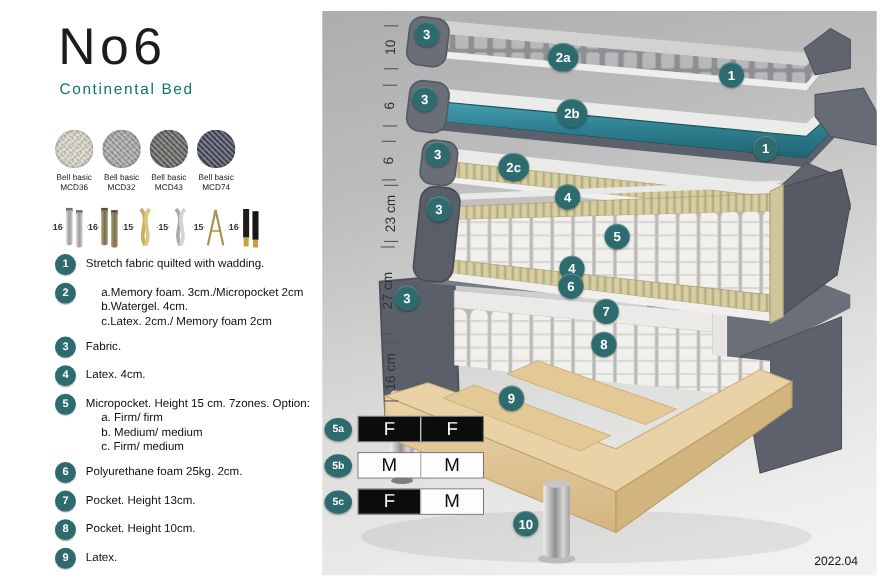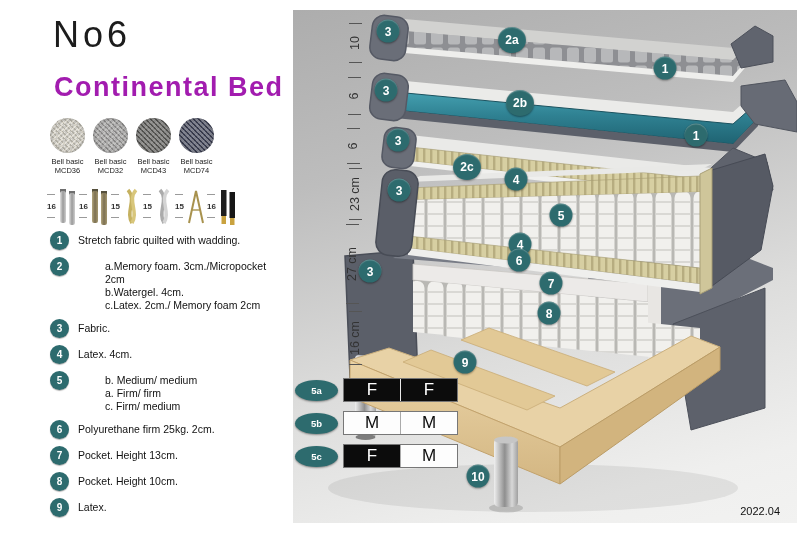--- a/index.html
+++ b/index.html
@@ -1,72 +1,72 @@
 <!DOCTYPE html>
 <html><head>
 <meta charset="utf-8">
 <style>
   html,body{margin:0;padding:0;background:#fff;}
   #stage{position:relative;width:800px;height:533px;background:#fff;overflow:hidden;
          font-family:"Liberation Sans",sans-serif;color:#1a1a1a;}
 
   
-  .title{position:absolute;left:53px;top:14px;font-size:36px;font-weight:200;
+  .title{position:absolute;left:53px;top:14px;font-size:47px;font-weight:200;
          letter-spacing:4px;color:#1c1c1c;}
-  .subtitle{position:absolute;left:54px;top:72px;font-size:27px;font-weight:700;
-            letter-spacing:1.5px;color:#a21caf;}
+  .subtitle{position:absolute;left:54px;top:72px;font-size:14px;font-weight:400;
+            letter-spacing:1.5px;color:#0f766e;}
 
   .swatches{position:absolute;left:49px;top:118px;display:flex;gap:6px;}
   .swatch{width:37px;display:flex;flex-direction:column;align-items:center;}
   .swc{width:35px;height:35px;border-radius:50%;box-shadow:inset 0 0 4px rgba(0,0,0,.25);
        background-size:5px 5px,7px 7px;}
   .swtex{background-image:
       repeating-linear-gradient(45deg,rgba(255,255,255,.35) 0 1.5px,transparent 1.5px 3.5px),
       repeating-linear-gradient(-45deg,rgba(0,0,0,.18) 0 1.5px,transparent 1.5px 3.5px);}
   .sw1{background-color:#d8d4c8;}
   .sw2{background-color:#a5a4a2;}
   .sw3{background-color:#62615e;}
   .sw4{background-color:#42465a;}
   .sw5{background-color:#f8f8f8;box-shadow:inset 0 0 0 1px #dcdcdc;}
   .swlab{margin-top:4px;font-size:7.5px;line-height:1.25;text-align:center;color:#222;}
 
   .legs{position:absolute;left:47px;top:184px;display:flex;gap:2px;}
   .leg-item{width:30px;height:44px;display:flex;align-items:center;}
-  .leg-num{width:11px;height:24px;display:flex;flex-direction:column;
+  .leg-num{width:11px;height:40px;display:flex;align-items:center;
            justify-content:space-between;}
   .leg-num .tick{width:8px;height:1px;background:#9a9a9a;}
   .leg-num .val{font-size:8px;font-weight:bold;color:#333;}
 
   .legend{position:absolute;left:50px;top:231px;width:238px;display:flex;
           flex-direction:column;gap:7px;}
   .litem{display:flex;align-items:flex-start;}
   .lbadge{flex:0 0 19px;width:19px;height:19px;border-radius:50%;background:#2d6b6e;
           color:#fff;font-size:10px;font-weight:bold;display:flex;align-items:center;
           justify-content:center;box-shadow:0 1px 1px rgba(0,0,0,.3);}
   .ltext{margin-left:9px;font-size:10.5px;line-height:13px;padding-top:3px;color:#111;}
-  .lsub{margin-left:27px;}
+  .lsub{margin-left:14px;}
 
   
   #panel{position:absolute;left:293px;top:10px;width:504px;height:513px;overflow:hidden;
          background:linear-gradient(165deg,#adadad 0%,#bdbdbd 28%,#dddddc 62%,#efefee 88%,#f2f2f1 100%);}
   #panel svg{position:absolute;left:0;top:0;}
 
   .dim{position:absolute;transform:translate(-50%,-50%) rotate(-90deg);display:flex;
        align-items:center;justify-content:space-between;font-size:12.5px;color:#333;
        white-space:nowrap;}
   .dim .dtick{width:1px;height:13px;background:#555;}
 
   .dbadge{position:absolute;transform:translate(-50%,-50%);width:23px;height:23px;
           border-radius:50%;background:#2d6b6e;color:#fff;font-size:12px;font-weight:bold;
           display:flex;align-items:center;justify-content:center;
           box-shadow:0 1px 2px rgba(0,0,0,.4), inset 0 1px 1px rgba(255,255,255,.25);}
   .dbadge.wide{width:28px;height:26px;}
 
   .frow{position:absolute;display:flex;align-items:center;}
-  .fbadge{width:43px;height:21px;border-radius:50%;background:#2d6b6e;color:#fff;
+  .fbadge{width:25px;height:21px;border-radius:50%;background:#2d6b6e;color:#fff;
           font-size:9.5px;font-weight:bold;display:flex;align-items:center;justify-content:center;
           box-shadow:0 1px 2px rgba(0,0,0,.4);}
   .fcells{display:flex;margin-left:5px;border:1px solid #777;}
   .fcell{width:56px;height:22px;display:flex;align-items:center;justify-content:center;
          font-size:17px;}
   .fcell.dark{background:#0c0c0c;color:#fff;}
   .fcell.light{background:#fdfdfd;color:#0c0c0c;border-left:1px solid #aaa;}
   .fcell.dark + .fcell.dark{border-left:1px solid #e9e9e9;}
 
   .date{position:absolute;right:17px;bottom:6px;font-size:11px;color:#111;text-align:right;}
@@ -204,28 +204,29 @@
       <div class="lbadge">3</div>
       <div class="ltext">Fabric.</div>
     </div>
     <div class="litem">
       <div class="lbadge">4</div>
       <div class="ltext">Latex. 4cm.</div>
     </div>
     <div class="litem">
       <div class="lbadge">5</div>
       <div class="ltext">
+        <div>Micropocket. Height 15 cm. 7zones. Option:</div>
+        <div class="lsub">a. Firm/ firm</div>
         <div class="lsub">b. Medium/ medium</div>
-        <div class="lsub">a. Firm/ firm</div>
         <div class="lsub">c. Firm/ medium</div>
       </div>
     </div>
     <div class="litem">
       <div class="lbadge">6</div>
-      <div class="ltext">Polyurethane firm 25kg. 2cm.</div>
+      <div class="ltext">Polyurethane foam 25kg. 2cm.</div>
     </div>
     <div class="litem">
       <div class="lbadge">7</div>
       <div class="ltext">Pocket. Height 13cm.</div>
     </div>
     <div class="litem">
       <div class="lbadge">8</div>
       <div class="ltext">Pocket. Height 10cm.</div>
     </div>
     <div class="litem">
@@ -365,27 +366,27 @@
         <span>27 cm</span>
         <span class="dtick"></span>
       </div>
     <div class="dim" style="left:62px;top:328px;width:54px;">
       <span class="dtick"></span>
         <span>16 cm</span>
         <span class="dtick"></span>
       </div>
 
     <div class="dbadge" style="left:95px;top:21px;">3</div>
-    <div class="dbadge wide" style="left:219px;top:30px;">2a</div>
+    <div class="dbadge wide" style="left:219px;top:42px;">2a</div>
     <div class="dbadge" style="left:372px;top:58px;">1</div>
     <div class="dbadge" style="left:93px;top:80px;">3</div>
     <div class="dbadge wide" style="left:227px;top:93px;">2b</div>
     <div class="dbadge" style="left:403px;top:125px;">1</div>
     <div class="dbadge" style="left:105px;top:130px;">3</div>
-    <div class="dbadge wide" style="left:174px;top:157px;">2c</div>
+    <div class="dbadge wide" style="left:174px;top:142px;">2c</div>
     <div class="dbadge" style="left:106px;top:180px;">3</div>
     <div class="dbadge" style="left:223px;top:169px;">4</div>
     <div class="dbadge" style="left:268px;top:205px;">5</div>
     <div class="dbadge" style="left:227px;top:234px;">4</div>
     <div class="dbadge" style="left:77px;top:261px;">3</div>
     <div class="dbadge" style="left:226px;top:250px;">6</div>
     <div class="dbadge" style="left:258px;top:273px;">7</div>
     <div class="dbadge" style="left:256px;top:303px;">8</div>
     <div class="dbadge" style="left:172px;top:352px;">9</div>
     <div class="dbadge" style="left:185px;top:466px;">10</div>

